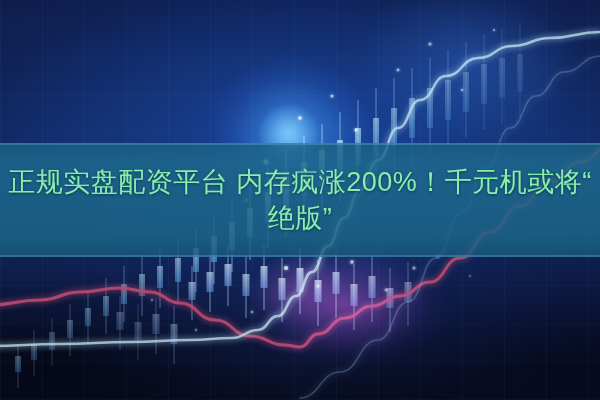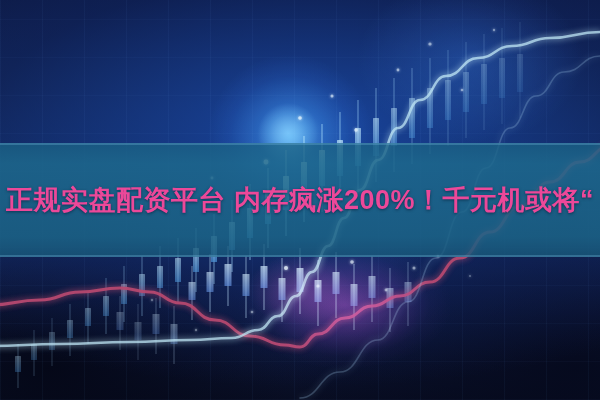--- a/index.html
+++ b/index.html
@@ -66,21 +66,21 @@
   }
   #band::before{top:0;} #band::after{bottom:0;}
 
   
   #title-wrap{
     position:absolute;left:0;right:0;
     display:flex;flex-direction:column;align-items:center;justify-content:center;
     text-align:center;
   }
   .tline{
-    color:#ec4899;font-weight:700;font-size:27px;line-height:36px;
+    color:#86efac;font-weight:400;font-size:27px;line-height:36px;
     letter-spacing:.5px;white-space:nowrap;
     text-shadow:0 1px 3px rgba(4,20,40,.55);
   }
 </style>
 </head>
 <body>
 
 <div id="stage">
 
   <div class="layer" id="bg-base"></div>
@@ -239,15 +239,16 @@
   </svg>
 
   <div class="layer" id="glow-topright"></div>
   <div class="layer" id="glow-purple"></div>
   <div class="layer" id="glow-blue"></div>
 
   <div id="band" style="top: 143px; height: 114px;"></div>
 
   <div id="title-wrap" style="top: 143px; height: 114px;">
     <div class="tline">正规实盘配资平台 内存疯涨200%！千元机或将“</div>
+    <div class="tline">绝版”</div>
   </div>
 
 </div>
 
 </body></html>

